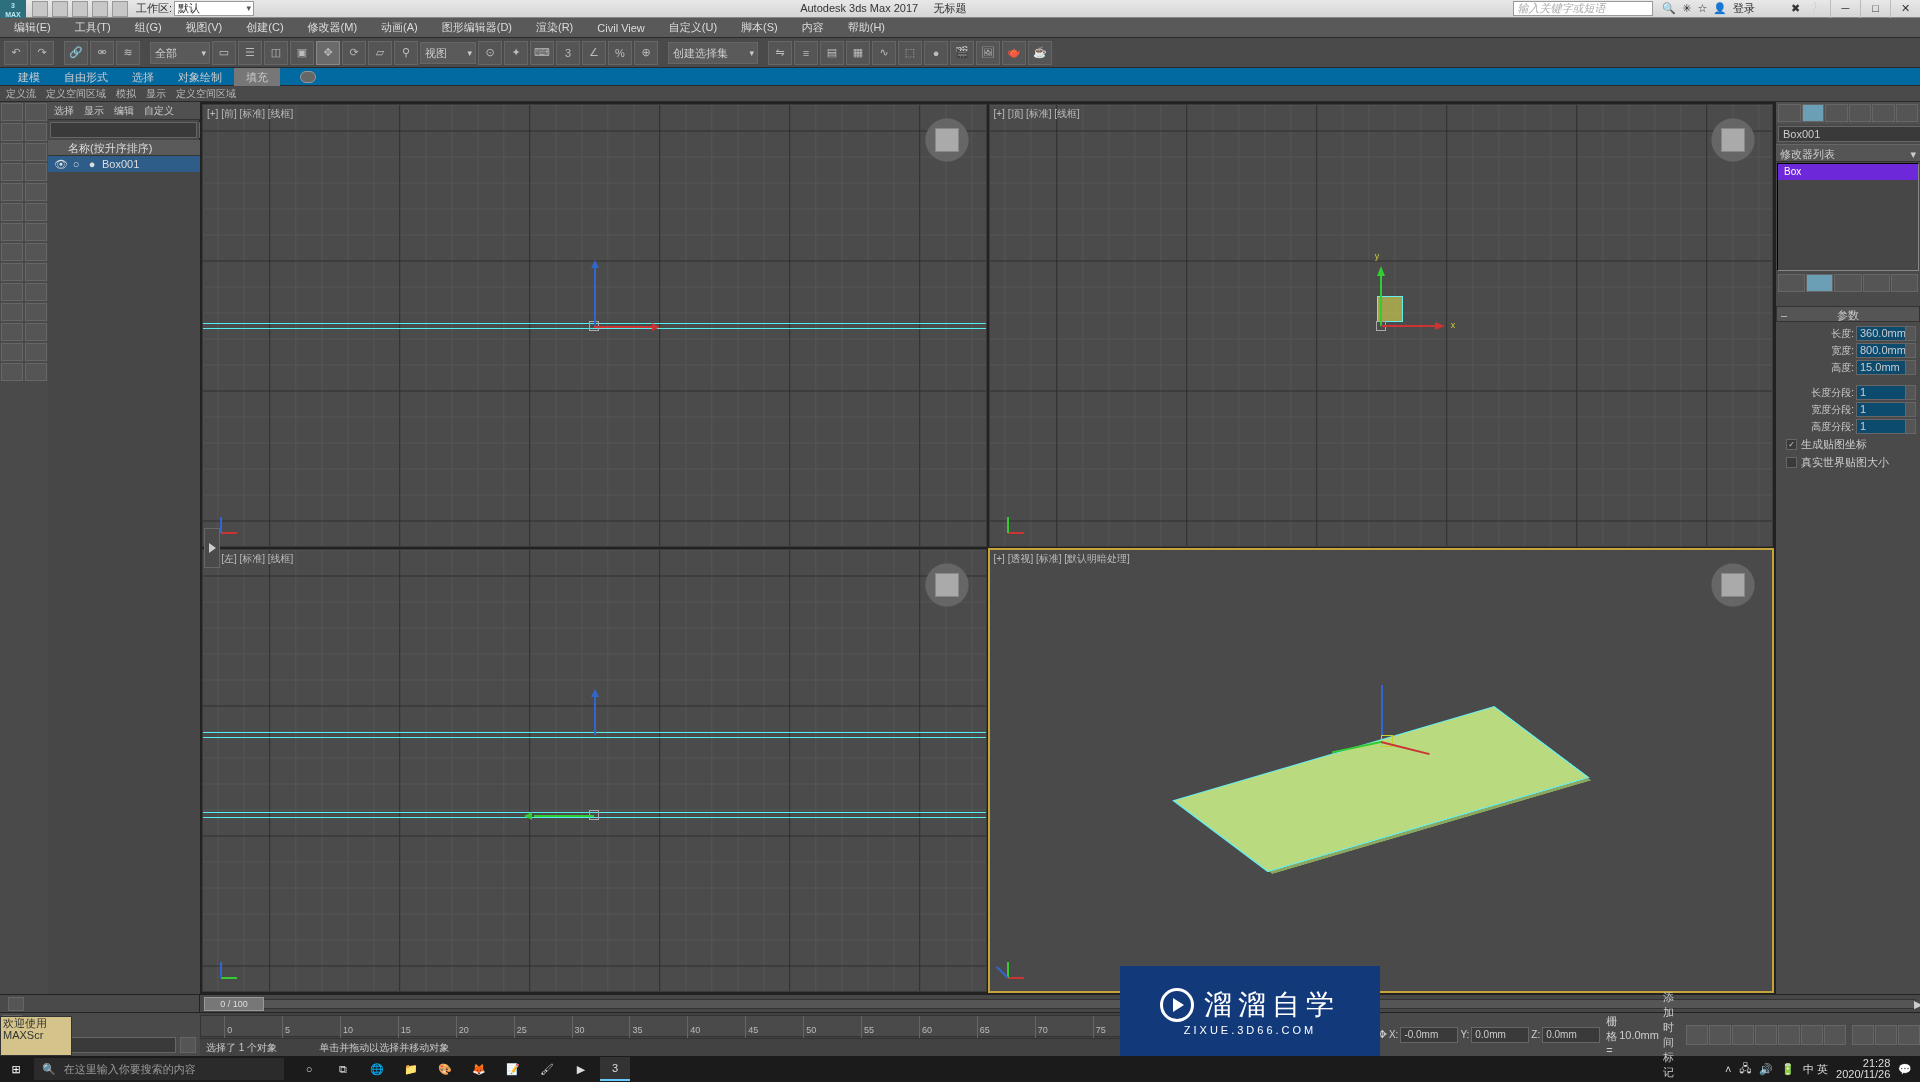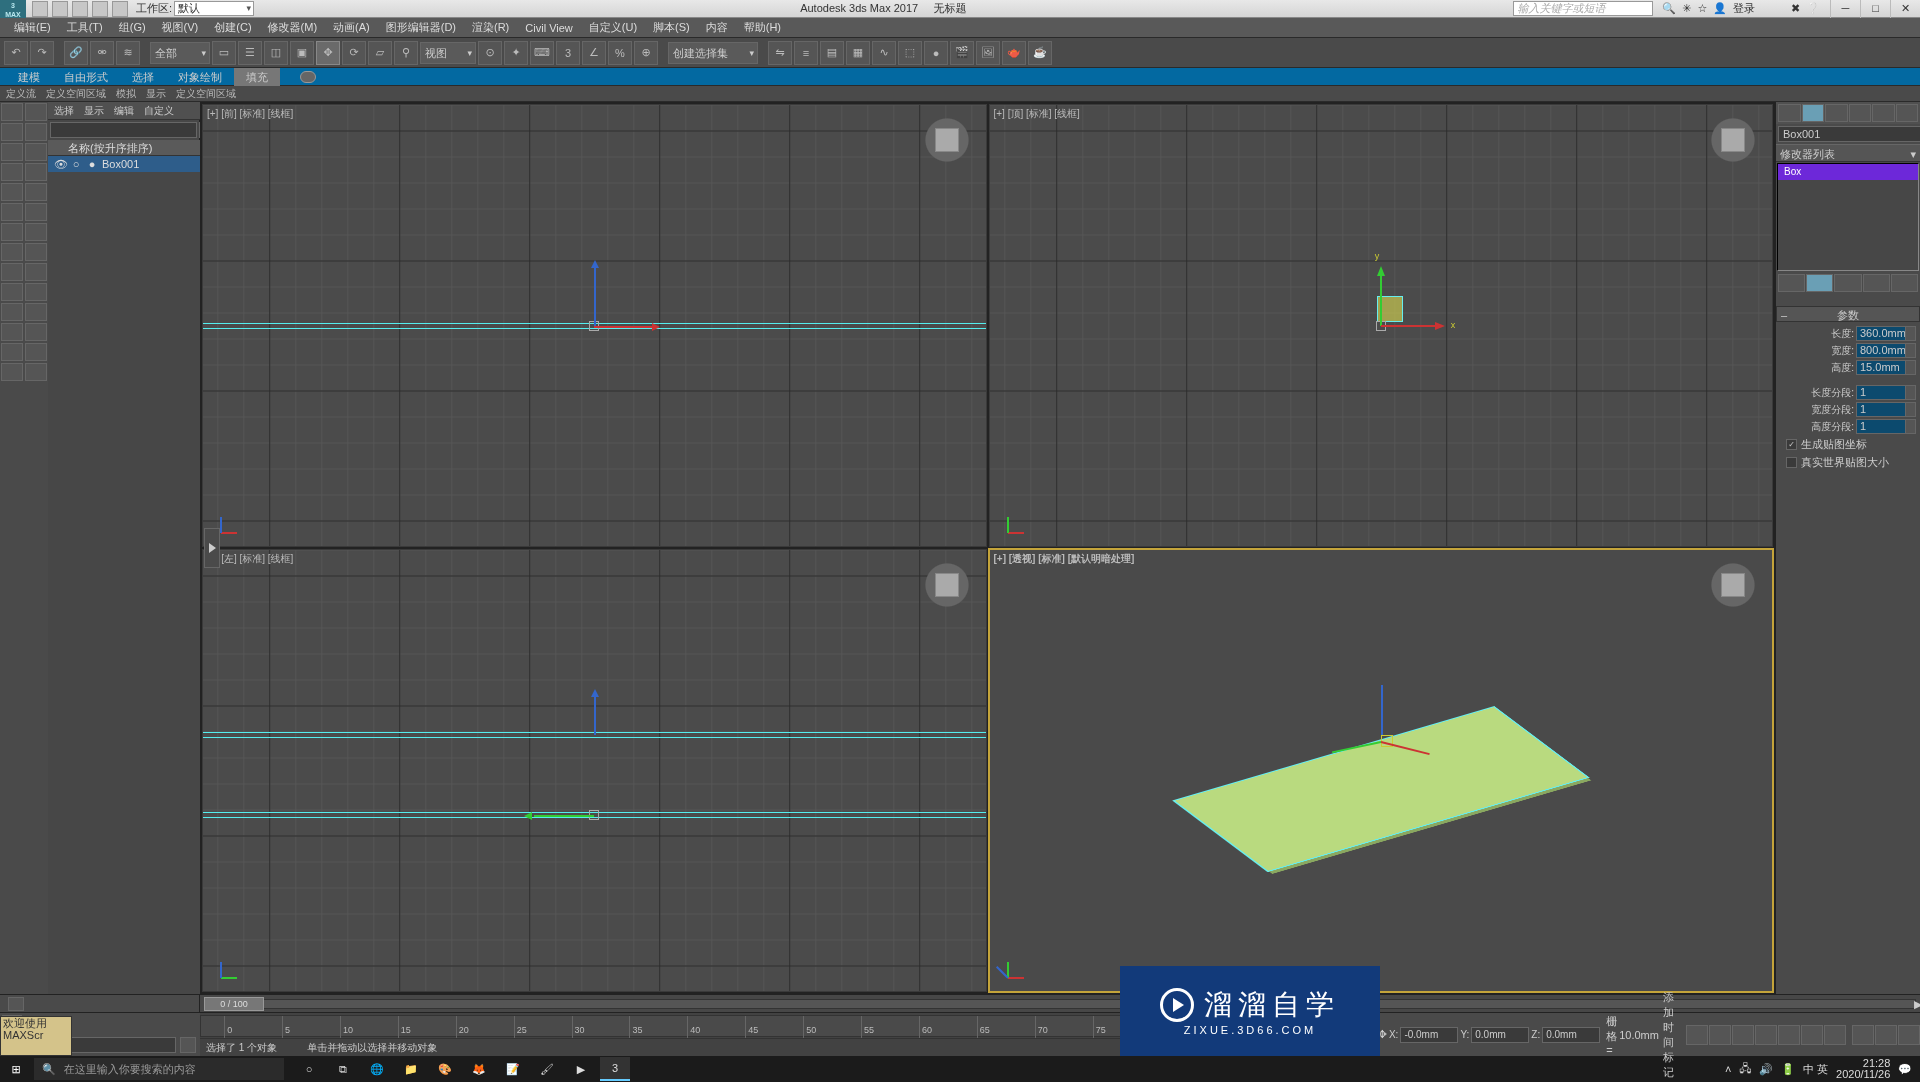--- a/index.html
+++ b/index.html
@@ -14,21 +14,21 @@
 .titlebar .ws-combo { margin-left:2px; width:80px; height:15px; background:#fff; border:1px solid #999; color:#333; padding-left:3px; line-height:13px; position:relative; }
 .titlebar .ws-combo::after { content:"▾"; position:absolute; right:2px; color:#555; font-size:9px; }
 .titlebar .center { flex:1; text-align:center; color:#333; }
 .titlebar .search { width:140px; height:15px; background:#fff; border:1px solid #999; color:#aaa; font-style:italic; padding-left:4px; line-height:13px; }
 .titlebar .right-icons { display:flex; gap:6px; margin:0 10px; align-items:center; color:#333; }
 .titlebar .right-icons span { display:inline-block; }
 .titlebar .winbtns { display:flex; }
 .titlebar .winbtns div { width:30px; height:18px; text-align:center; line-height:16px; color:#333; border-left:1px solid #bbb; }
 
 
-.menubar { height:20px; background:#595959; display:flex; align-items:center; padding-left:8px; gap:4px; border-bottom:1px solid #2a2a2a; }
+.menubar { height:20px; background:#595959; display:flex; align-items:center; padding-left:8px; gap:12px; border-bottom:1px solid #2a2a2a; }
 .menubar span { color:#ddd; padding:0 6px; }
 
 
 .toolbar { height:30px; background:#4a4a4a; display:flex; align-items:center; gap:2px; padding:0 4px; border-bottom:1px solid #2a2a2a; }
 .tbtn { width:24px; height:24px; background:#555; border:1px solid #666; display:flex; align-items:center; justify-content:center; color:#bbb; }
 .tbtn.active { background:#6a6a6a; border-color:#888; }
 .tsep { width:6px; }
 .tcombo { height:22px; background:#5a5a5a; border:1px solid #666; color:#ccc; padding:0 14px 0 4px; line-height:20px; position:relative; }
 .tcombo::after { content:"▾"; position:absolute; right:3px; font-size:9px; }
 
@@ -58,21 +58,21 @@
 .explorer-header { height:16px; background:#5a5a5a; color:#ddd; padding-left:20px; line-height:16px; font-size:10px; border-bottom:1px solid #333; position:relative; }
 .explorer-header .sort { position:absolute; right:4px; }
 .tree { flex:1; background:#474747; }
 .tree-row { height:16px; display:flex; align-items:center; padding-left:6px; gap:4px; color:#ddd; font-size:10px; }
 .tree-row.selected { background:#2e5d8a; }
 .tree-row .eye, .tree-row .freeze, .tree-row .dot { width:12px; text-align:center; }
 
 
 .viewports { flex:1; display:grid; grid-template-columns:1fr 1fr; grid-template-rows:1fr 1fr; gap:2px; background:#222; padding:2px; position:relative; }
 .vp { background:#4b4b4b; position:relative; overflow:hidden; border:1px solid #3a3a3a; }
-.vp.active { outline:2px solid #c4a43a; outline-offset:-1px;font-weight:bold; }
+.vp.active { outline:2px solid #c4a43a; outline-offset:-1px; }
 .vp .vp-label { position:absolute; top:2px; left:4px; color:#bbb; font-size:10px; z-index:5; }
 .vp .viewcube { position:absolute; top:8px; right:12px; width:54px; height:54px; border-radius:50%; background:radial-gradient(circle,#666 55%, transparent 58%); z-index:5; display:flex; align-items:center; justify-content:center; }
 .vp .viewcube .cube { width:24px; height:24px; background:#aaa; border:1px solid #888; }
 .vp .axis-indicator { position:absolute; left:18px; bottom:12px; width:24px; height:24px; }
 .vp .axis-indicator .ax { position:absolute; left:0; bottom:0; width:16px; height:2px; transform-origin:left center; }
 .vp .axis-x { background:#c33; }
 .vp .axis-y { background:#3c3; transform:rotate(-90deg); }
 .vp .axis-z { background:#36c; transform:rotate(-135deg); }
 
 
@@ -543,21 +543,21 @@
       <div class="tick" style="left:57%">55</div>
       <div class="tick" style="left:62%">60</div>
       <div class="tick" style="left:67%">65</div>
       <div class="tick" style="left:72%">70</div>
       <div class="tick" style="left:77%">75</div>
       <div class="tick" style="left:82%">80</div>
       <div class="tick" style="left:87%">85</div>
     </div>
     <div class="status">
       <span class="msg">选择了 1 个对象</span>
-      <span class="msg" style="margin-left:24px">单击并拖动以选择并移动对象</span>
+      <span class="msg" style="margin-left:36px">单击并拖动以选择并移动对象</span>
     </div>
   </div>
 
   <div class="lb-right">
     <span style="width:16px;text-align:center">🔒</span>
     <span style="width:16px;text-align:center">✥</span>
     <div class="coord-group">
       <label>X:</label>
       <div class="cin">-0.0mm</div>
       <label>Y:</label>

